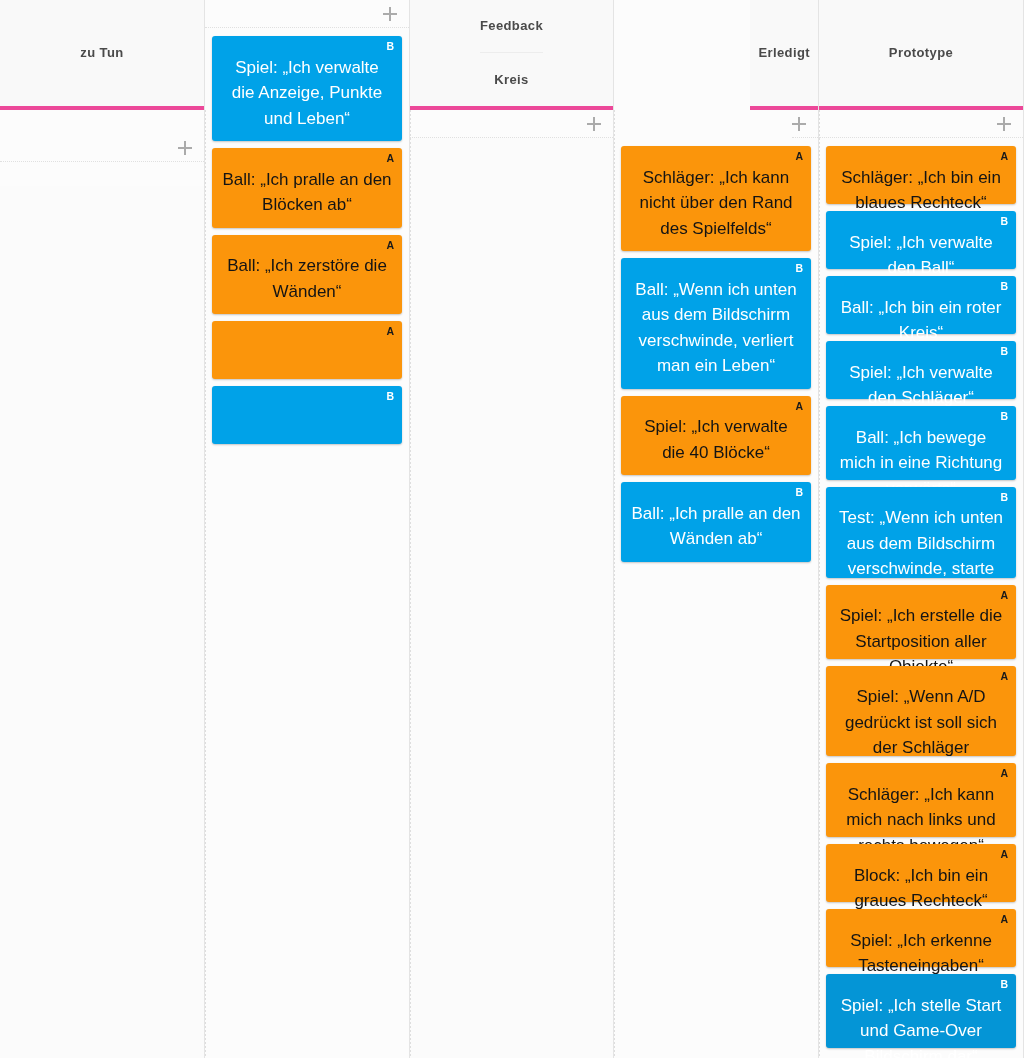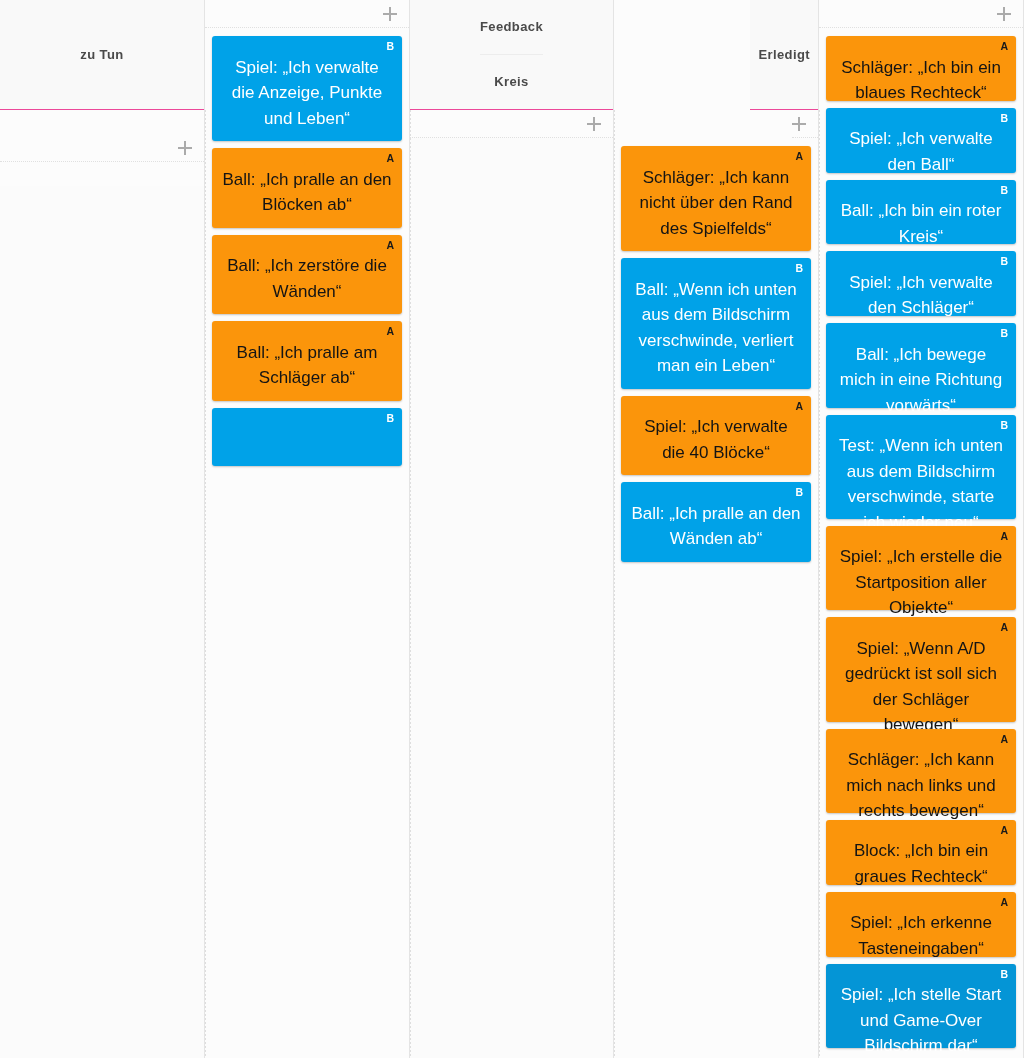--- a/index.html
+++ b/index.html
@@ -35,21 +35,21 @@
   .col-doing     { width: 205px; }
   .col-feedtest  { width: 204px; }
   .col-done      { width: 205px; align-items: flex-end; }
   .col-proto     { width: 205px; }
 
   
   .col-head {
     height: 110px;
     flex: 0 0 110px;
     background: #f9f9f9;
-    border-bottom: 1px solid #ec4899;
+    border-bottom: 4px solid #ec4899;
     display: flex;
     align-items: center;
     justify-content: center;
     padding: 0 8px;
   }
   .col-head-title {
     font-size: 13px;
     font-weight: bold;
     color: #4a4a4a;
     letter-spacing: .4px;
@@ -186,21 +186,20 @@
         <div class="card orange">
           <div class="card-badge">A</div>
           <div class="card-text">Ball: „Ich pralle an den Blöcken ab“</div>
         </div>
         <div class="card orange">
           <div class="card-badge">A</div>
           <div class="card-text">Ball: „Ich zerstöre die Wänden“</div>
         </div>
         <div class="card orange">
           <div class="card-badge">A</div>
-          <div class="card-text">Ball: „Ich pralle am Schläger ab“</div>
         </div>
         <div class="card blue">
           <div class="card-badge">B</div>
         </div>
       </div>
     </div>
     <div class="column col-feedtest">
       <div class="col-head split">
         <div class="subhead top">
           <span class="col-head-title">Feedback</span>
@@ -234,20 +233,23 @@
           <div class="card-badge">A</div>
           <div class="card-text">Spiel: „Ich verwalte die 40 Blöcke“</div>
         </div>
         <div class="card blue">
           <div class="card-badge">B</div>
           <div class="card-text">Ball: „Ich pralle an den Wänden ab“</div>
         </div>
       </div>
     </div>
     <div class="column col-proto">
+      <div class="col-head">
+        <span class="col-head-title">Prototype</span>
+      </div>
       <div class="col-addrow">
         <div class="add-btn"></div>
       </div>
       <div class="col-body">
         <div class="card orange">
           <div class="card-badge">A</div>
           <div class="card-text">Schläger: „Ich bin ein blaues Rechteck“</div>
         </div>
         <div class="card blue">
           <div class="card-badge">B</div>

